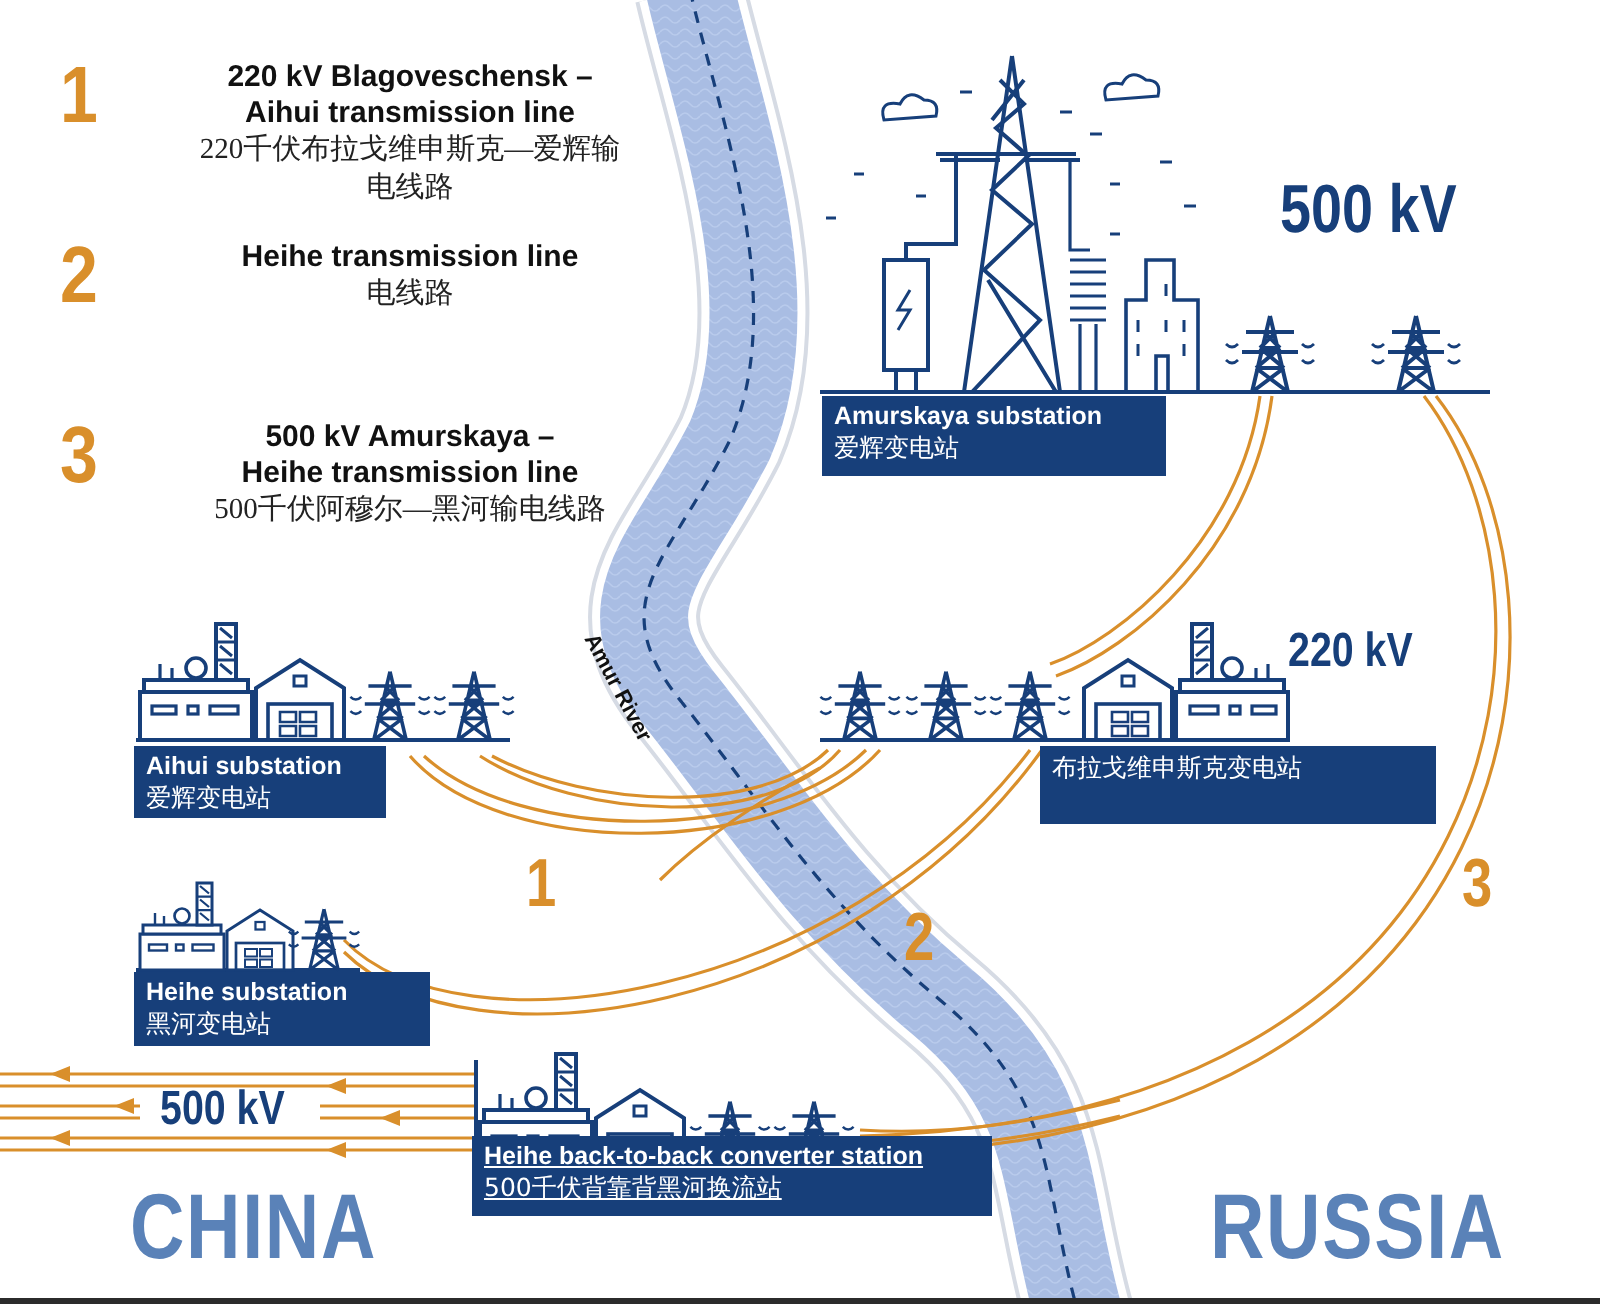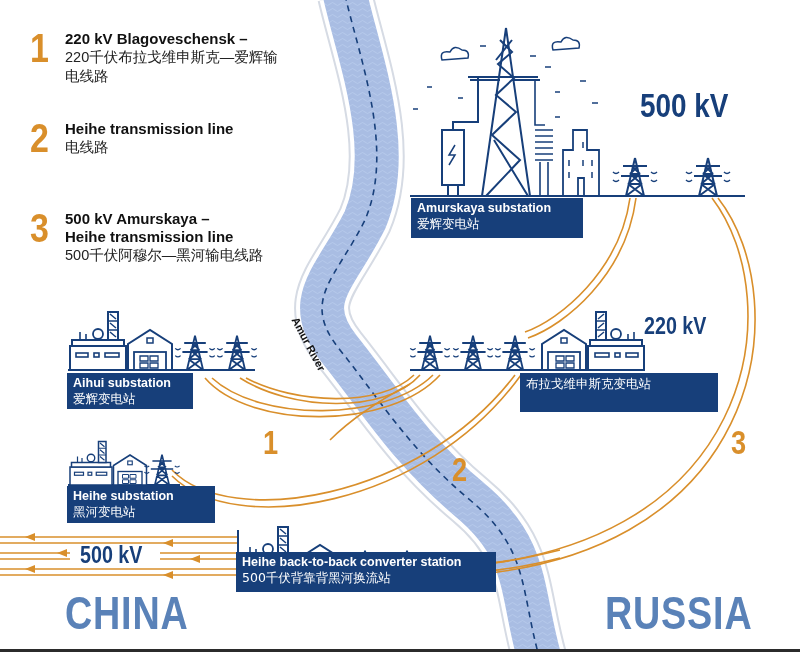--- a/index.html
+++ b/index.html
@@ -1,22 +1,22 @@
 <!DOCTYPE html>
 <html><head>
 <meta charset="utf-8">
 <style>
   html,body{margin:0;padding:0;}
   body{width:800px;height:652px;overflow:hidden;background:#ffffff;position:relative;font-family:"Liberation Sans",sans-serif;}
   #canvas{position:absolute;left:0;top:0;width:800px;height:652px;}
   .legend{position:absolute;left:30px;}
   .legend .num{position:absolute;left:0;top:-2px;font-family:"Liberation Sans",sans-serif;font-weight:bold;font-size:40px;color:#d98f2b;line-height:40px;transform:scaleX(0.85);transform-origin:left;}
-  .legend .txt{position:absolute;left:35px;top:0;width:280px;}
+  .legend .txt{position:absolute;left:35px;top:0;width:280px;text-align:center;}
   .legend .en{font-weight:bold;font-size:15px;line-height:18px;color:#111;}
-  .legend .zh{font-size:14.5px;line-height:19px;color:#222;font-family:Liberation Sans, sans-serif;}
+  .legend .zh{font-size:14.5px;line-height:19px;color:#222;font-family:Liberation Serif, serif;}
   .label-box{position:absolute;background:#173f7a;color:#fff;padding:3px 6px 13px 6px;box-sizing:border-box;}
   .label-box .en{font-weight:bold;font-size:12.5px;line-height:15px;white-space:nowrap;}
   .label-box .zh{font-size:12.5px;line-height:16px;white-space:nowrap;font-family:"DejaVu Sans",sans-serif;}
   .kv{position:absolute;font-weight:bold;color:#173f7a;transform:scaleX(0.82);transform-origin:left top;white-space:nowrap;}
   .country{position:absolute;font-weight:bold;color:#5a82b8;font-size:46px;line-height:46px;transform:scaleX(0.82);transform-origin:left top;letter-spacing:1px;}
   .linenum{position:absolute;font-weight:bold;color:#d98f2b;font-size:34px;line-height:34px;transform:scaleX(0.8);transform-origin:left top;}
   .river-label{position:absolute;left:300px;top:315px;font-weight:bold;font-size:11px;color:#111;transform:rotate(62deg);transform-origin:left top;white-space:nowrap;}
   .bottom-strip{position:absolute;left:0;top:649px;width:800px;height:3px;background:#2b2b2b;}
 </style>
 </head>
@@ -150,20 +150,21 @@
   <g stroke="#d98f2b" stroke-width="1.6" fill="none">
     <path d="M430 565 C480 568 520 560 560 550"></path>
     <path d="M430 572 C480 575 520 568 560 558"></path>
   </g>
 </svg>
 
 <div class="legend" style="top:30px;">
   <div class="num">1</div>
   <div class="txt">
     <div class="en">220 kV Blagoveschensk –</div>
+    <div class="en">Aihui transmission line</div>
     <div class="zh">220千伏布拉戈维申斯克—爱辉输</div>
     <div class="zh">电线路</div>
   </div>
 </div>
 <div class="legend" style="top:120px;">
   <div class="num">2</div>
   <div class="txt">
     <div class="en">Heihe transmission line</div>
     <div class="zh">电线路</div>
   </div>
@@ -185,21 +186,21 @@
   <div class="en">Aihui substation</div>
   <div class="zh">爱辉变电站</div>
 </div>
 <div class="label-box" style="left:520px;top:373px;width:198px;height:39px;">
   <div class="zh">布拉戈维申斯克变电站</div>
 </div>
 <div class="label-box" style="left:67px;top:486px;width:148px;height:37px;">
   <div class="en">Heihe substation</div>
   <div class="zh">黑河变电站</div>
 </div>
-<div class="label-box" style="left:236px;top:552px;width:260px;height:40px;">
+<div class="label-box" style="left:236px;top:568px;width:260px;height:40px;text-decoration:underline;">
   <div class="en">Heihe back-to-back converter station</div>
   <div class="zh">500千伏背靠背黑河换流站</div>
 </div>
 
 <div class="kv" style="left:640px;top:88px;font-size:34px;line-height:34px;">500 kV</div>
 <div class="kv" style="left:644px;top:314px;font-size:24px;line-height:24px;">220 kV</div>
 <div class="kv" style="left:80px;top:543px;font-size:24px;line-height:24px;">500 kV</div>
 
 <div class="linenum" style="left:263px;top:425px;">1</div>
 <div class="linenum" style="left:452px;top:452px;">2</div>

